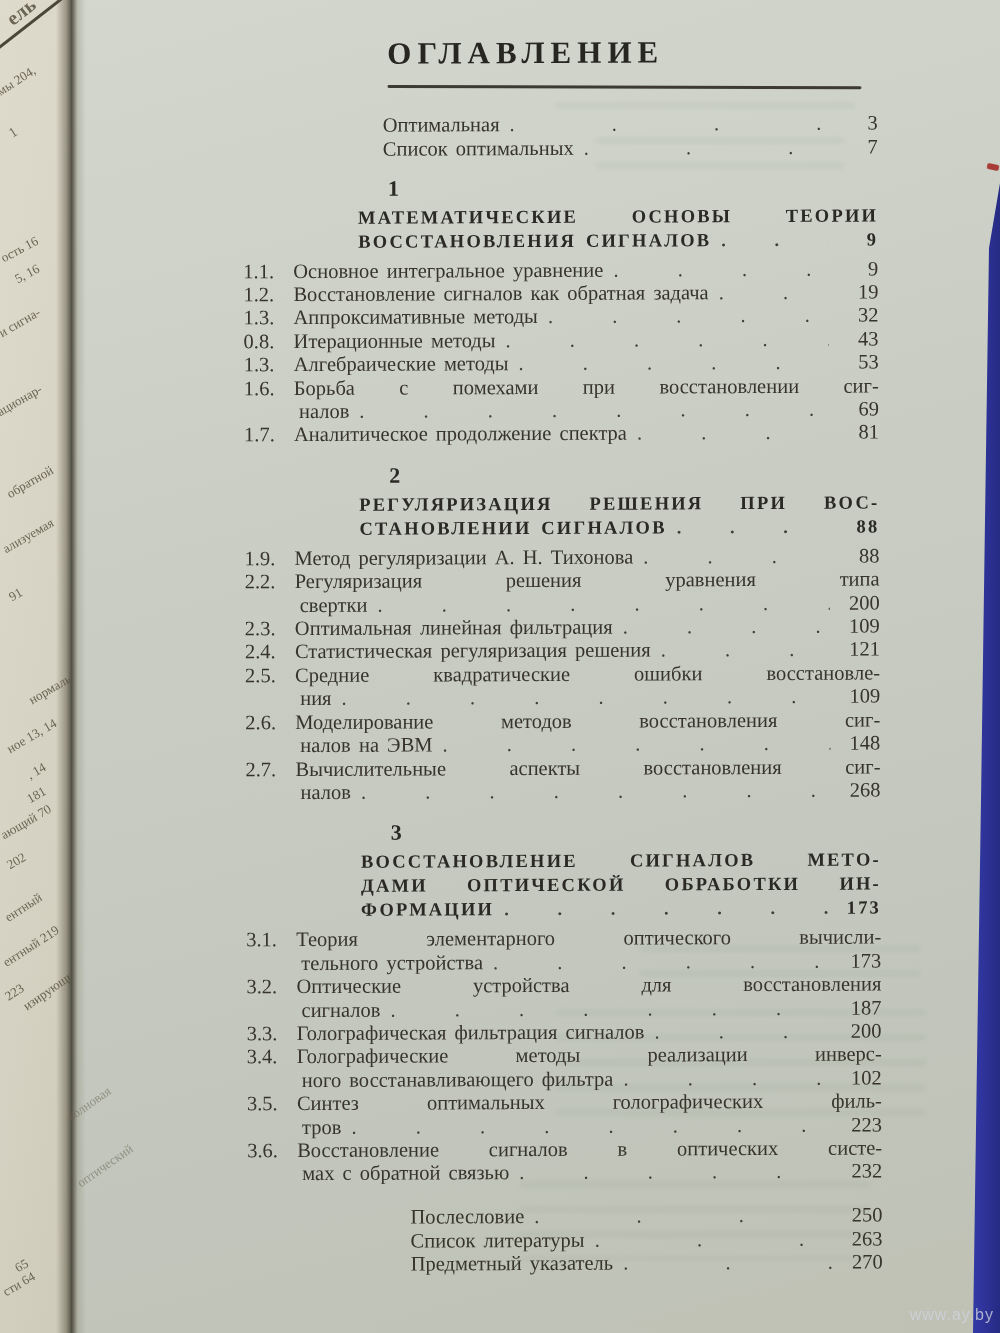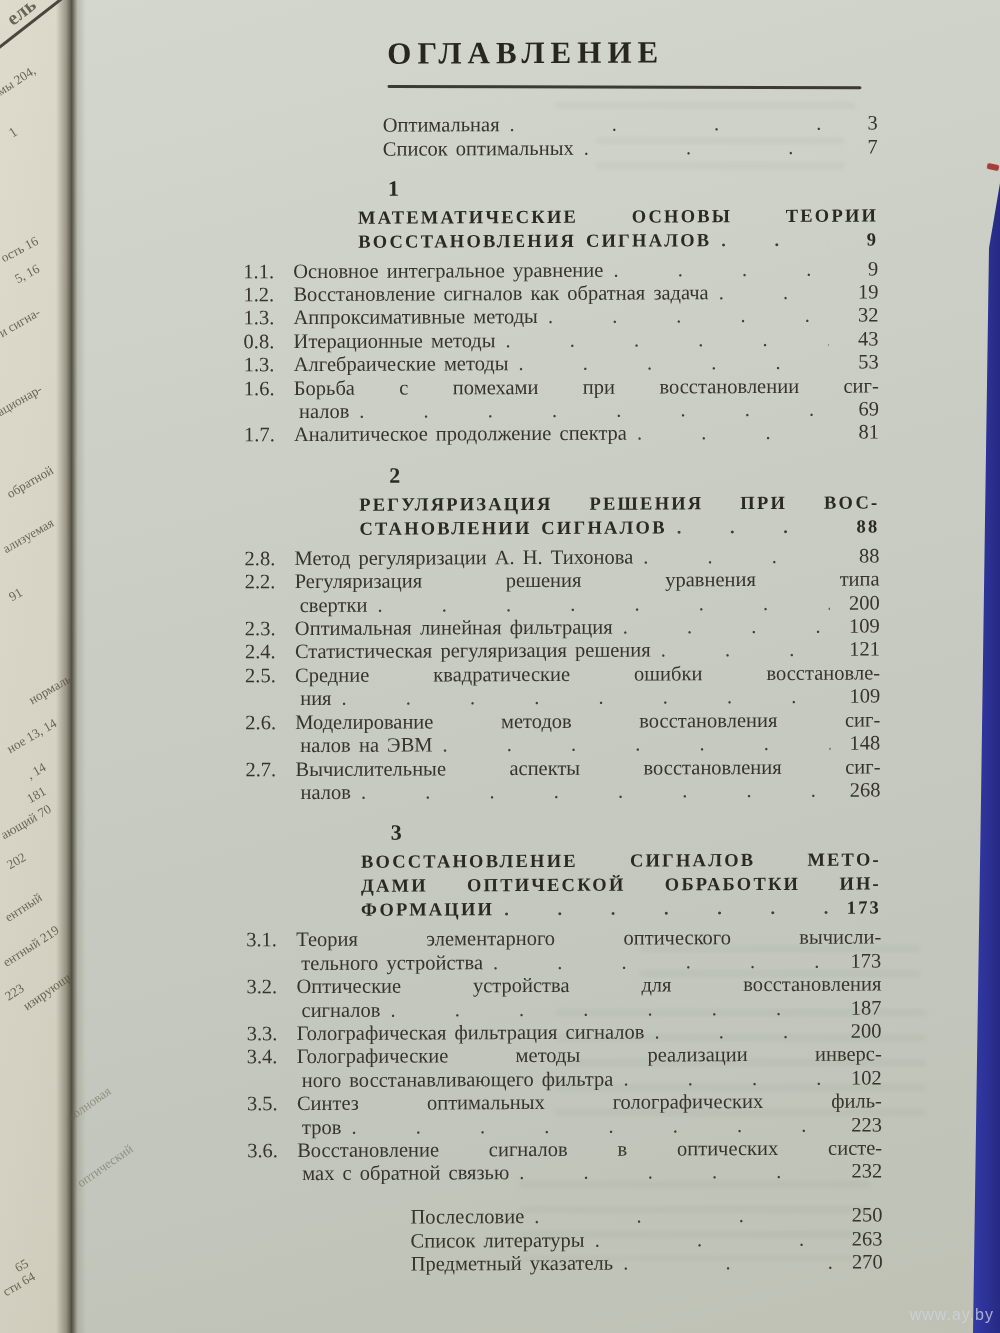--- a/index.html
+++ b/index.html
@@ -164,21 +164,21 @@
             <span class="txt just">РЕГУЛЯРИЗАЦИЯ РЕШЕНИЯ ПРИ ВОС-</span>
           </div>
           <div class="hline">
             <span class="txt">СТАНОВЛЕНИИ СИГНАЛОВ</span>
             <span class="leader hl">. . . . . . . . . . . . . . . . . . . . . . . . . . . . </span>
             <span class="pg">88</span>
           </div>
         </div>
         <div class="entries">
           <div class="line">
-            <span class="num">2.8.</span>
+            <span class="num">1.9.</span>
             <span class="txt">Метод регуляризации А. Н. Тихонова</span>
             <span class="leader">. . . . . . . . . . . . . . . . . . . . . . . . . . . . </span>
             <span class="pg">88</span>
           </div>
           <div class="line">
             <span class="num">2.2.</span>
             <span class="txt just">Регуляризация решения уравнения типа</span>
           </div>
           <div class="line">
             <span class="txt indent">свертки</span>

